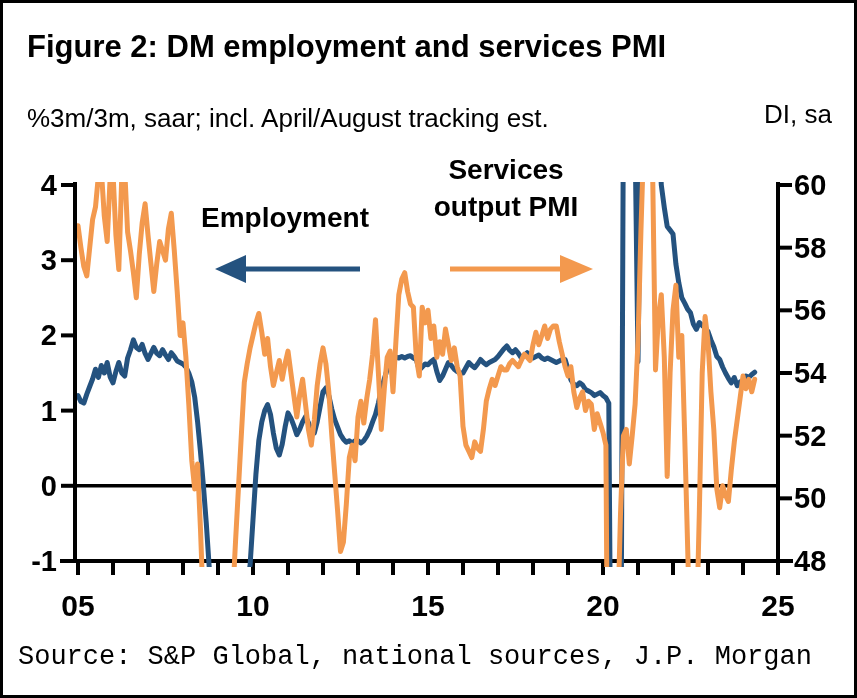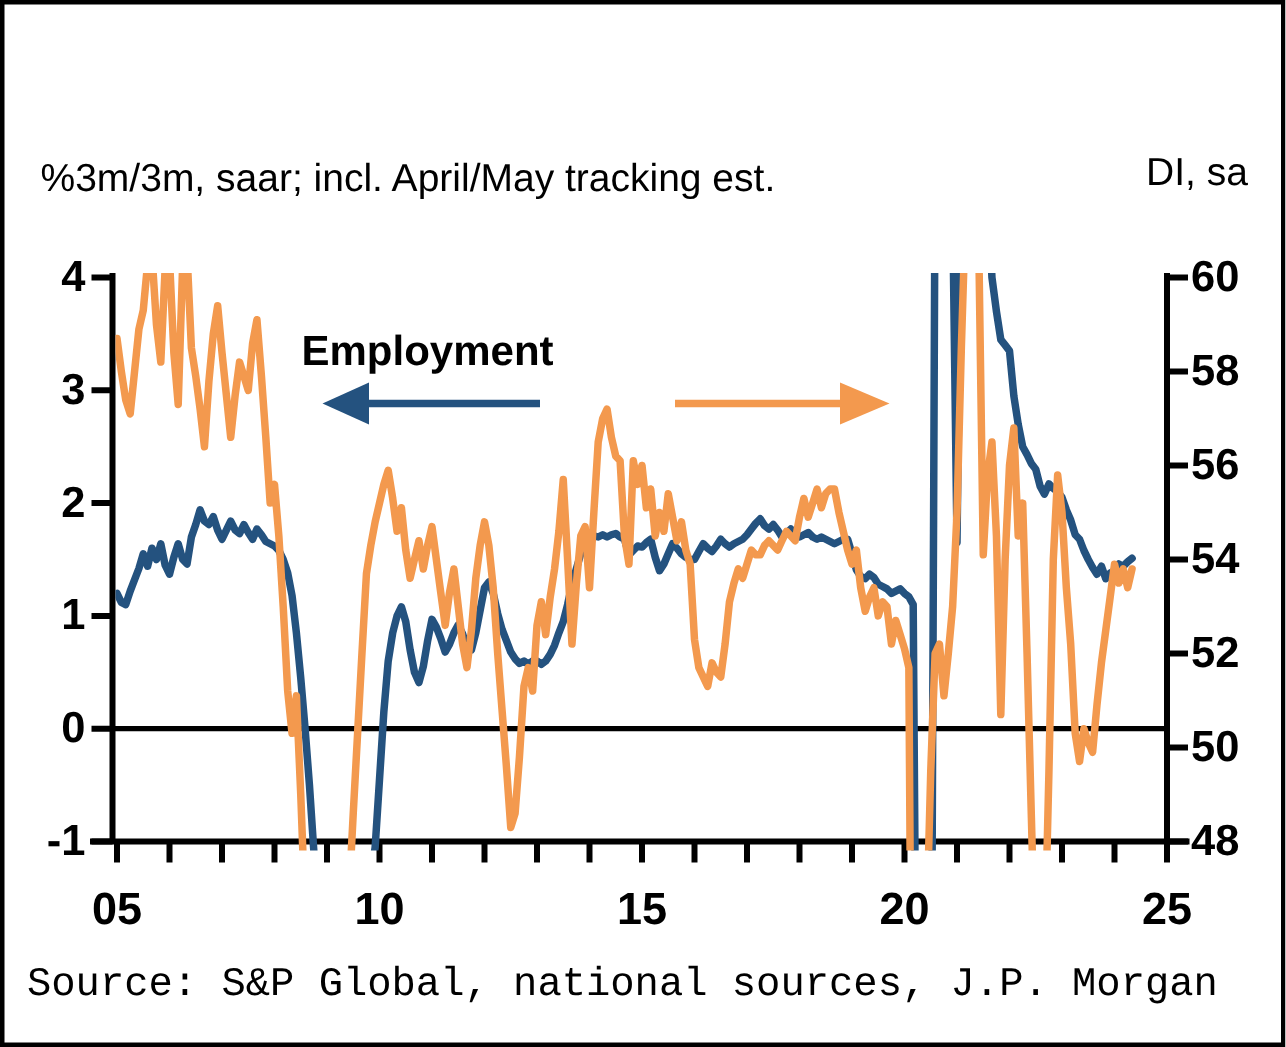--- a/index.html
+++ b/index.html
@@ -27,32 +27,33 @@
   }
   .source {
     position: absolute; left: 15px; top: 639px;
     font-size: 27px; color: #000; white-space: nowrap; font-family: Liberation Mono, monospace;
   }
   .legend-label {
     position: absolute; text-align: center;
     font-size: 28px; font-weight: bold; color: #000; line-height: 37px;
     z-index: 3;
   }
-  #legend-employment { left: 142px; top: 212px; width: 280px; }
+  #legend-employment { left: 142px; top: 196px; width: 280px; }
   #legend-services   { left: 383px; top: 148px; width: 240px; }
   #chart-svg { position: absolute; left: 0; top: 0; z-index: 2; }
   .tick-label { font-family: "Liberation Sans", sans-serif; font-size: 29px; font-weight: bold; fill: #000; }
   .x-label   { font-family: "Liberation Sans", sans-serif; font-size: 30px; font-weight: bold; fill: #000; }
 </style>
 </head>
 <body>
 
 <div class="frame">
 
-  <div class="subtitle-left">%3m/3m, saar; incl. April/May tracking est.</div>
+  <div class="title">Figure 2: DM employment and services PMI</div>
+  <div class="subtitle-left">%3m/3m, saar; incl. April/August tracking est.</div>
   <div class="subtitle-right">DI, sa</div>
 
   <svg id="chart-svg" width="857" height="698" viewBox="0 0 857 698">
 
     <g>
       <line x1="357" y1="266" x2="240" y2="266" stroke-width="5" stroke="#24527F"></line>
       <polygon points="212,266 243,252 243,280" fill="#24527F"></polygon>
     </g>
     <g>
       <line x1="447" y1="266" x2="560" y2="266" stroke-width="5" stroke="#F3994E"></line>
@@ -122,16 +123,20 @@
         <text x="250" y="613" text-anchor="middle" class="x-label">10</text>
         <text x="425" y="613" text-anchor="middle" class="x-label">15</text>
         <text x="600" y="613" text-anchor="middle" class="x-label">20</text>
         <text x="775" y="613" text-anchor="middle" class="x-label">25</text>
       </g>
       <polyline points="75.0,392.6 77.9,398.6 80.8,400.1 83.8,391.1 86.7,383.5 89.6,376.0 92.5,366.2 95.4,374.5 98.3,362.5 101.3,370.0 104.2,359.5 107.1,373.8 110.0,379.8 112.9,368.5 115.8,359.5 118.8,370.0 121.7,373.0 124.6,355.0 127.5,346.7 130.4,336.9 133.3,344.4 136.3,346.7 139.2,341.4 142.1,350.4 145.0,356.5 147.9,350.4 150.8,344.4 153.8,350.4 156.7,352.7 159.6,346.7 162.5,352.0 165.4,356.5 168.3,349.7 171.3,353.5 174.2,358.0 177.1,359.5 180.0,361.0 182.9,364.0 185.8,370.0 188.8,379.0 191.7,394.1 194.6,418.9 197.5,449.0 200.4,482.8 203.3,520.4 206.3,565.5 209.2,633.2 212.1,708.4 215.0,768.6 217.9,798.6 220.8,813.7 223.8,806.2 226.7,783.6 229.6,753.5 232.5,715.9 235.4,678.3 238.3,640.7 241.3,610.6 244.2,584.3 247.1,561.8 250.0,516.6 252.9,471.5 255.8,437.7 258.8,418.9 261.7,407.6 264.6,401.6 267.5,411.4 270.4,430.2 273.3,445.2 276.3,452.0 279.2,441.4 282.1,424.1 285.0,409.9 287.9,415.1 290.8,422.6 293.8,431.7 296.7,426.4 299.6,418.9 302.5,413.6 305.4,419.6 308.3,428.7 311.3,430.2 314.2,418.9 317.1,403.8 320.0,388.8 322.9,385.0 325.8,392.6 328.8,406.1 331.7,416.6 334.6,424.1 337.5,431.7 340.4,436.2 343.3,439.2 346.3,437.7 349.2,439.9 352.1,437.7 355.0,437.7 357.9,439.9 360.8,437.7 363.8,433.2 366.7,427.2 369.6,418.9 372.5,411.4 375.4,400.1 378.3,386.5 381.3,376.0 384.2,366.2 387.1,358.0 390.0,355.0 392.9,354.2 395.8,355.0 398.8,353.5 401.7,355.0 404.6,353.5 407.5,352.7 410.4,355.0 413.3,356.5 416.3,367.0 419.2,364.0 422.1,361.0 425.0,361.7 427.9,358.7 430.8,356.5 433.8,368.5 436.7,377.5 439.6,373.0 442.5,366.2 445.4,359.5 448.3,362.5 451.3,366.2 454.2,368.5 457.1,370.0 460.0,370.0 462.9,364.7 465.8,359.5 468.8,362.5 471.7,364.7 474.6,361.0 477.5,356.5 480.4,359.5 483.3,361.7 486.3,359.5 489.2,358.0 492.1,356.5 495.0,353.5 497.9,349.7 500.8,345.9 503.8,342.9 506.7,347.4 509.6,349.7 512.5,346.7 515.4,350.4 518.3,355.0 521.3,352.7 524.2,349.7 527.1,352.7 530.0,355.0 532.9,353.5 535.8,352.0 538.8,355.0 541.7,356.5 544.6,355.0 547.5,356.5 550.4,358.0 553.3,359.5 556.3,358.0 559.2,356.5 562.1,356.5 565.0,366.2 567.9,376.8 570.8,381.3 573.8,382.8 576.7,379.8 579.6,382.0 582.5,386.5 585.4,388.0 588.3,389.6 591.3,392.6 594.2,391.1 597.1,389.6 600.0,392.6 602.9,394.8 605.8,400.1 608.8,821.2 611.7,896.4 614.6,873.8 617.5,783.6 620.4,106.8 623.3,31.6 626.3,46.6 629.2,69.2 632.1,136.9 635.0,358.7 637.9,121.8 640.8,46.6 643.8,31.6 646.7,39.1 649.6,61.7 652.5,84.2 655.4,121.8 658.3,182.0 661.3,204.6 664.2,223.4 667.1,227.1 670.0,230.9 672.9,261.0 675.8,279.8 678.8,294.8 681.7,300.1 684.6,306.1 687.5,309.8 690.4,321.1 693.3,326.4 696.3,319.6 699.2,322.6 702.1,324.9 705.0,328.6 707.9,336.9 710.8,343.7 713.8,353.5 716.7,356.5 719.6,364.0 722.5,370.0 725.4,375.3 728.3,379.8 731.3,374.5 734.2,382.8 737.1,379.0 740.0,377.5 742.9,373.0 745.8,374.5 748.8,371.5 751.7,369.2" fill="none" stroke="#24527F" stroke-width="5" stroke-linejoin="round" stroke-linecap="round" clip-path="url(#plotclip)"></polyline>
       <polyline points="75.0,222.7 77.9,244.7 80.8,263.5 83.8,272.9 86.7,244.7 89.6,216.5 92.5,203.9 95.4,172.6 98.3,166.3 101.3,213.3 104.2,238.4 107.1,175.7 110.0,169.5 112.9,232.1 115.8,266.6 118.8,172.6 121.7,166.3 124.6,229.0 127.5,247.8 130.4,269.7 133.3,294.8 136.3,250.9 139.2,219.6 142.1,200.8 145.0,232.1 147.9,260.3 150.8,288.5 153.8,260.3 156.7,238.4 159.6,247.8 162.5,257.2 165.4,225.9 168.3,210.2 171.3,247.8 174.2,288.5 177.1,332.4 180.0,319.9 182.9,354.3 185.8,401.3 188.8,457.7 191.7,485.9 194.6,460.9 197.5,526.7 200.4,605.0 203.3,699.0 206.3,808.7 209.2,887.0 212.1,902.7 215.0,871.3 217.9,824.3 220.8,777.3 223.8,714.7 226.7,652.0 229.6,595.6 232.5,539.2 235.4,485.9 238.3,432.7 241.3,379.4 244.2,360.6 247.1,344.9 250.0,332.4 252.9,319.9 255.8,310.5 258.8,329.3 261.7,351.2 264.6,335.5 267.5,363.7 270.4,382.5 273.3,370.0 276.3,357.5 279.2,376.3 282.1,360.6 285.0,348.1 287.9,370.0 290.8,391.9 293.8,413.9 296.7,391.9 299.6,376.3 302.5,401.3 305.4,426.4 308.3,442.1 311.3,417.0 314.2,382.5 317.1,360.6 320.0,344.9 322.9,360.6 325.8,388.8 328.8,432.7 331.7,470.3 334.6,507.9 337.5,548.6 340.4,539.2 343.3,501.6 346.3,454.6 349.2,442.1 352.1,457.7 355.0,413.9 357.9,398.2 360.8,420.1 363.8,395.1 366.7,376.3 369.6,351.2 372.5,316.7 375.4,370.0 378.3,426.4 381.3,385.7 384.2,354.3 387.1,348.1 390.0,388.8 392.9,338.7 395.8,291.7 398.8,276.0 401.7,269.7 404.6,288.5 407.5,301.1 410.4,304.2 413.3,354.3 416.3,373.1 419.2,304.2 422.1,319.9 425.0,307.3 427.9,335.5 430.8,323.0 433.8,354.3 436.7,338.7 439.6,351.2 442.5,326.1 445.4,341.8 448.3,357.5 451.3,344.9 454.2,363.7 457.1,373.1 460.0,423.3 462.9,442.1 465.8,448.3 468.8,454.6 471.7,438.9 474.6,445.2 477.5,448.3 480.4,426.4 483.3,398.2 486.3,385.7 489.2,376.3 492.1,382.5 495.0,373.1 497.9,363.7 500.8,366.9 503.8,366.9 506.7,360.6 509.6,357.5 512.5,360.6 515.4,363.7 518.3,357.5 521.3,351.2 524.2,354.3 527.1,357.5 530.0,341.8 532.9,329.3 535.8,341.8 538.8,332.4 541.7,323.0 544.6,335.5 547.5,326.1 550.4,323.0 553.3,323.0 556.3,338.7 559.2,351.2 562.1,363.7 565.0,373.1 567.9,363.7 570.8,388.8 573.8,404.5 576.7,395.1 579.6,388.8 582.5,407.6 585.4,398.2 588.3,401.3 591.3,426.4 594.2,410.7 597.1,420.1 600.0,429.5 602.9,442.1 605.8,871.3 608.8,996.7 611.7,808.7 614.6,620.7 617.5,511.0 620.4,432.7 623.3,426.4 626.3,460.9 629.2,432.7 632.1,401.3 635.0,338.7 637.9,229.0 640.8,135.0 643.8,119.3 646.7,135.0 649.6,166.3 652.5,366.9 655.4,313.6 658.3,291.7 661.3,354.3 664.2,473.4 667.1,370.0 670.0,307.3 672.9,282.3 675.8,354.3 678.8,332.4 681.7,432.7 684.6,542.3 687.5,652.0 690.4,683.3 693.3,636.3 696.3,511.0 699.2,370.0 702.1,313.6 705.0,338.7 707.9,388.8 710.8,426.4 713.8,485.9 716.7,504.7 719.6,482.8 722.5,492.2 725.4,498.5 728.3,467.1 731.3,438.9 734.2,417.0 737.1,395.1 740.0,373.1 742.9,385.7 745.8,376.3 748.8,388.8 751.7,376.3" fill="none" stroke="#F3994E" stroke-width="5" stroke-linejoin="round" stroke-linecap="round" clip-path="url(#plotclip)"></polyline>
     </svg>
 
   <div id="legend-employment" class="legend-label">Employment</div>
+  <div id="legend-services" class="legend-label">
+    <div>Services</div>
+    <div>output PMI</div>
+  </div>
 
   <div class="source">Source: S&amp;P Global, national sources, J.P. Morgan</div>
 
 </div>
 
 </body></html>

